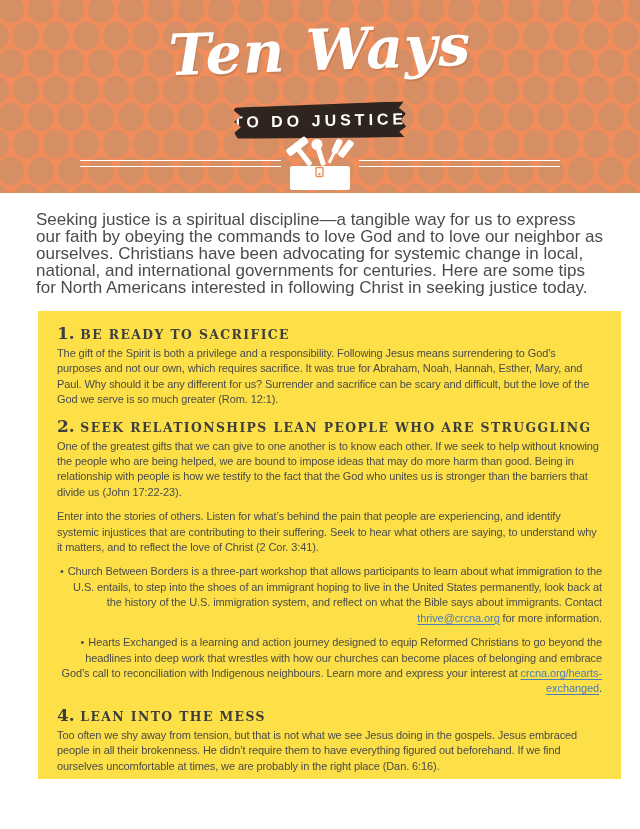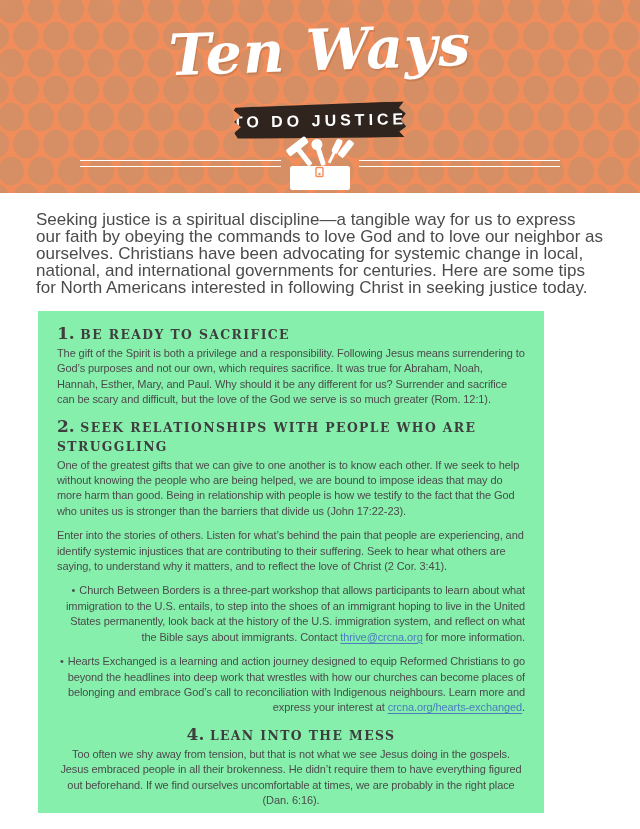--- a/index.html
+++ b/index.html
@@ -76,27 +76,27 @@
     margin:18px 36px 0 36px;
     width:568px;
     font-size:17px;
     line-height:17px;
     color:#4B4B4B;
   }
 
   
   .card{
     margin:15px 0 0 38px;
-    width:506px;
+    width:583px;
     box-sizing:border-box;
-    background:#86efac;
+    background:#fde047;
     padding:13px 19px 5px 19px;
   }
   .section{margin-bottom:9px;}
-  .section:last-child{margin-bottom:0;text-align:center;}
+  .section:last-child{margin-bottom:0;}
   .sec-head{
     font-family:"DejaVu Serif", serif;
     font-weight:700;
     color:#3E3E3E;
     margin-bottom:2px;
     line-height:18px;
   }
   .sec-num{font-size:17px;}
   .sec-title{font-size:12.4px;letter-spacing:1.4px;}
   .sec-body, .bullet{
@@ -170,21 +170,21 @@
     <div class="sec-head">
       <span class="sec-num">1.</span>
       <span class="sec-title">BE READY TO SACRIFICE</span>
     </div>
     <p class="sec-body">The gift of the Spirit is both a privilege and a responsibility. Following Jesus means surrendering to God’s purposes and not our own, which requires sacrifice. It was true for Abraham, Noah, Hannah, Esther, Mary, and Paul. Why should it be any different for us? Surrender and sacrifice can be scary and difficult, but the love of the God we serve is so much greater (Rom. 12:1).</p>
   </div>
 
   <div class="section">
     <div class="sec-head">
       <span class="sec-num">2.</span>
-      <span class="sec-title">SEEK RELATIONSHIPS WITH PEOPLE WHO ARE STRUGGLING</span>
+      <span class="sec-title">SEEK RELATIONSHIPS LEAN PEOPLE WHO ARE STRUGGLING</span>
     </div>
     <p class="sec-body">One of the greatest gifts that we can give to one another is to know each other. If we seek to help without knowing the people who are being helped, we are bound to impose ideas that may do more harm than good. Being in relationship with people is how we testify to the fact that the God who unites us is stronger than the barriers that divide us (John 17:22-23).</p>
   </div>
 
   <div class="section">
     <p class="sec-body">Enter into the stories of others. Listen for what’s behind the pain that people are experiencing, and identify systemic injustices that are contributing to their suffering. Seek to hear what others are saying, to understand why it matters, and to reflect the love of Christ (2 Cor. 3:41).</p>
 
     <p class="bullet">
       <span class="marker">•</span><span>Church Between Borders is a three-part workshop that allows participants to learn about what immigration to the U.S. entails, to step into the shoes of an immigrant hoping to live in the United States permanently, look back at the history of the U.S. immigration system, and reflect on what the Bible says about immigrants. Contact </span><a class="doc-link">thrive@crcna.org</a><span> for more information.</span>
     </p>

